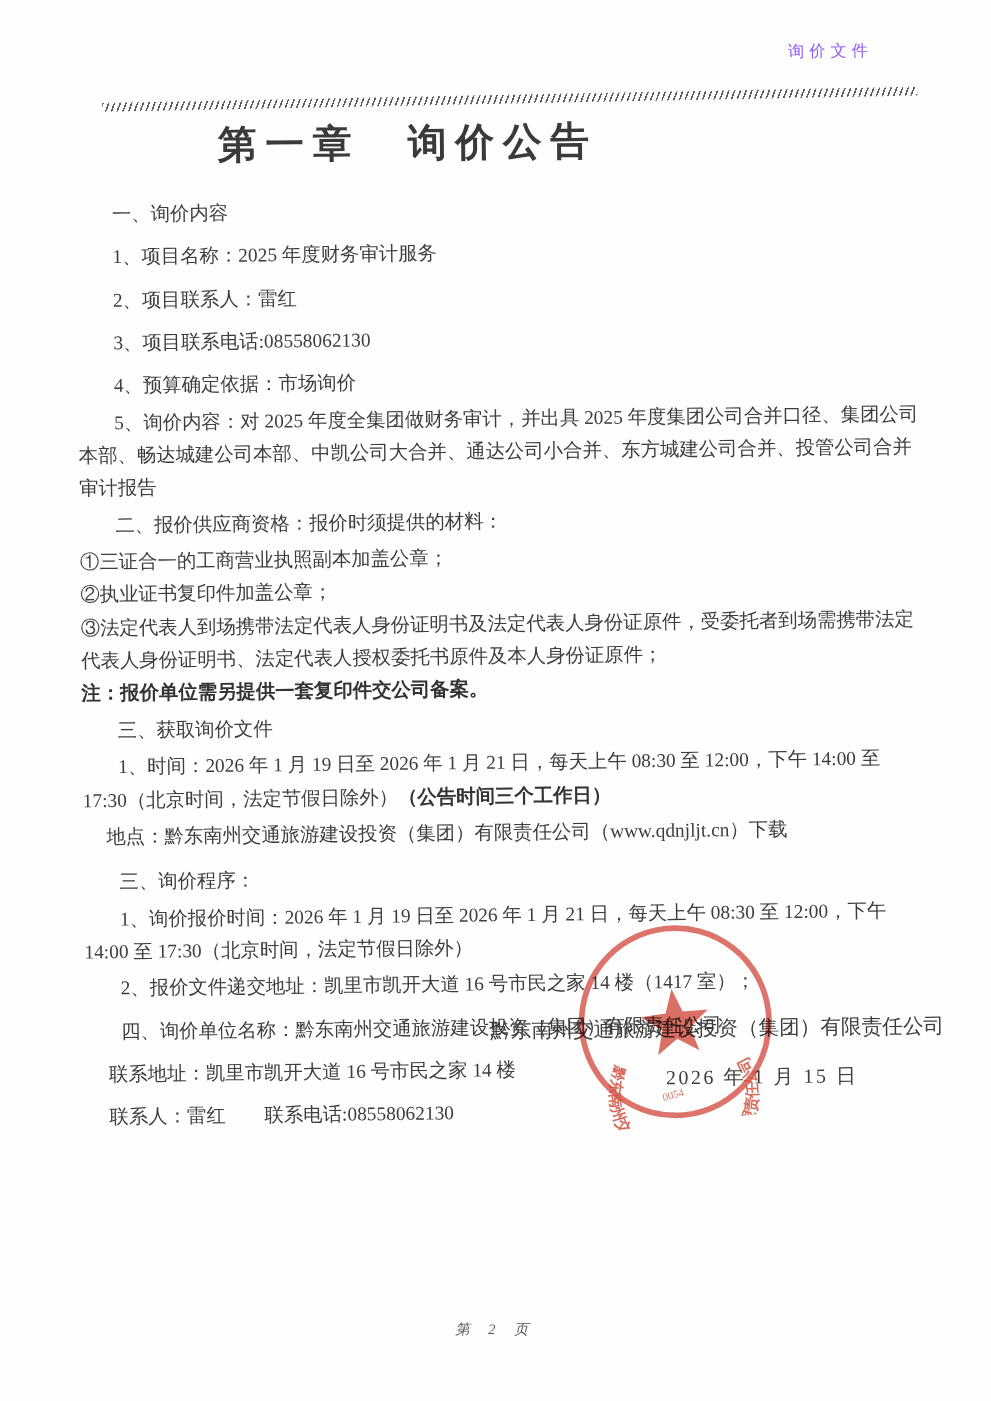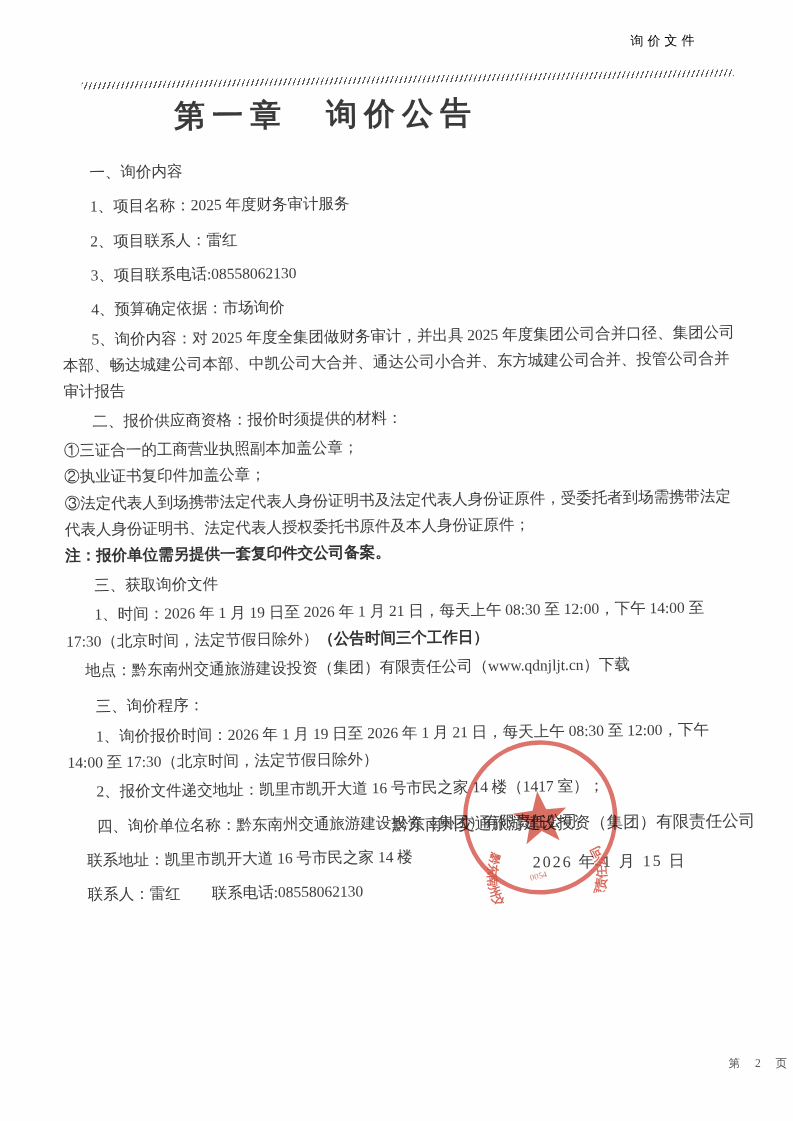--- a/index.html
+++ b/index.html
@@ -11,21 +11,21 @@
     font-family:"Liberation Serif","DejaVu Serif",serif;
     color:#3d3d3d;
   }
   .scan-tilt{
     position:absolute;inset:0;
     transform:rotate(-0.65deg);
     transform-origin:50% 40%;
   }
   .doc-header{
     position:absolute;top:35px;right:90px;
-    font-size:13px;letter-spacing:4px;color:#000000;
+    font-size:13px;letter-spacing:4px;color:#8b5cf6;
   }
   .hatch-band{
     position:absolute;top:76px;left:86px;width:652px;height:7px;
     background:repeating-linear-gradient(112deg,#5c5c5c 0 1.2px,transparent 1.2px 4.3px);
     transform:rotate(-0.5deg);
   }
   .doc-title{
     position:absolute;top:93px;left:0;width:660px;
     text-align:center;
     font-size:31px;font-weight:bold;letter-spacing:7px;color:#3a3a3a;
@@ -50,22 +50,22 @@
     position:absolute;top:854px;left:528px;
     font-size:16px;letter-spacing:2px;color:#3d3d3d;white-space:nowrap;
   }
   .stamp{
     position:absolute;top:738px;left:455px;width:162px;height:162px;
     mix-blend-mode:multiply;opacity:.92;
     transform:rotate(-6deg);
   }
   .doc-footer{
     position:absolute;top:1056px;left:0;width:100%;
-    text-align:right;
-    font-size:11.5px;letter-spacing:6px;color:#565656;
+    text-align:center;
+    font-size:11.5px;letter-spacing:6px;color:#565656;font-style:italic;
   }
 </style>
 </head>
 <body>
 
 <div class="scan-tilt">
 
   <div class="doc-header">询价文件</div>
 
   <div class="hatch-band"></div>

